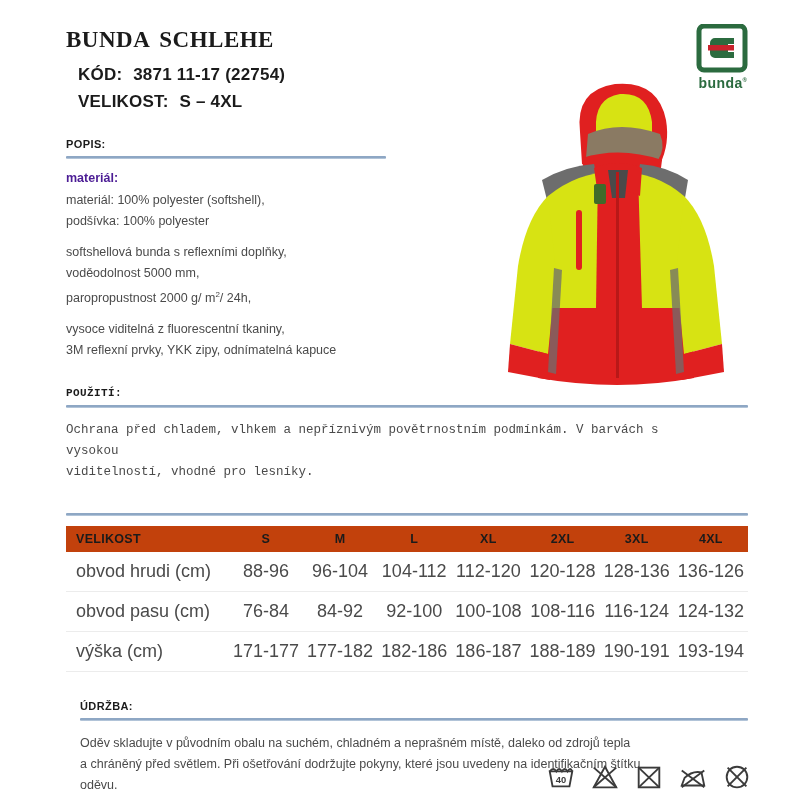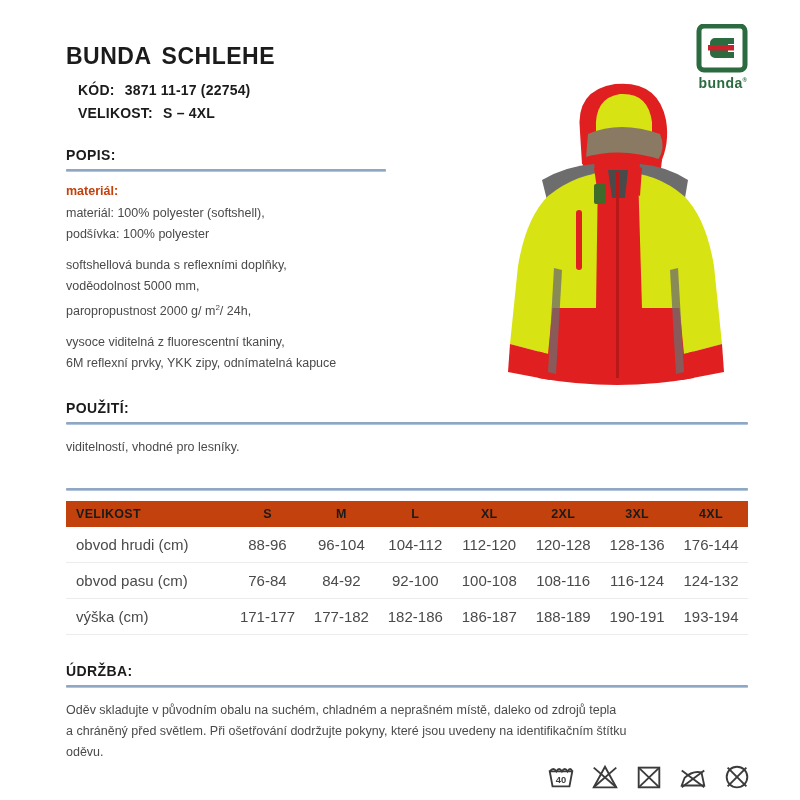--- a/index.html
+++ b/index.html
@@ -22,25 +22,26 @@
     box-sizing: border-box;
     padding: 26px 52px 0 66px;
   }
 
   
   .title {
     font-size: 23px;
     font-weight: bold;
     letter-spacing: 0.5px;
     color: #1b1b1b;
-    margin: 17px 0 12px 0;
+    margin: 1px 0 12px 0;
     word-spacing: 4px;
+    font-family: Liberation Serif, serif;
   }
   .meta-line {
-    font-size: 14px;
+    font-size: 17px;
     font-weight: bold;
     color: #1b1b1b;
     margin-bottom: 7px;
     letter-spacing: 0.2px;
     padding-left: 12px;
   }
   .meta-label { display: inline-block; }
   .meta-value { display: inline-block; margin-left: 6px; }
 
   
@@ -67,54 +68,54 @@
     display: inline-block;
   }
   .logo-reg {
     font-size: 6px;
     vertical-align: super;
     color: #2b6b3f;
   }
 
   
   .section-head {
-    font-size: 14px;
+    font-size: 11px;
     font-weight: bold;
     color: #1b1b1b;
     letter-spacing: 0.4px;
     margin: 0 0 6px 0;
   }
   .rule {
     height: 3px;
     background: linear-gradient(to bottom, #8ea7c4 0%, #8ea7c4 50%, #c3d2e2 100%);
     border-radius: 1px;
     margin-bottom: 12px;
   }
   .rule.short { width: 320px; }
 
   .sec-popis { margin-top: 26px; }
   .sub-bold {
     font-size: 12.5px;
     font-weight: bold;
-    color: #c2410c;
+    color: #4c1d95;
     margin-bottom: 5px;
   }
   .body-line {
     font-size: 12.5px;
     line-height: 21px;
     color: #4a4a4a;
   }
   .para-gap { height: 10px; }
   .txt-block { max-width: 400px; }
   .txt-wide { max-width: 640px; }
   .body-line sup { font-size: 8px; vertical-align: super; }
 
-  .sec-pouziti { margin-top: 26px; }
+  .sec-pouziti { margin-top: 26px; font-family: Liberation Mono, monospace; }
   .sec-rozmery { margin-top: 30px; }
-  .sec-udrzba  { margin-top: 28px; }
+  .sec-udrzba  { margin-top: 28px; margin-left: 14px; }
 
   
   table.sizes {
     width: 100%;
     border-collapse: collapse;
     margin-top: -2px;
   }
   table.sizes thead th {
     background: #c2410c;
     font-size: 12.5px;
@@ -122,21 +123,21 @@
     color: #1b1b1b;
     padding: 6px 0;
     text-align: center;
     letter-spacing: 0.3px;
   }
   table.sizes thead th.first {
     text-align: left;
     padding-left: 10px;
   }
   table.sizes tbody td {
-    font-size: 15px;
+    font-size: 18px;
     color: #4a4a4a;
     padding: 9px 0;
     text-align: center;
     border-bottom: 1px solid #ececec;
   }
   table.sizes tbody td.first {
     text-align: left;
     padding-left: 10px;
   }
   table.sizes tbody tr:last-child td { border-bottom: 1px solid #ececec; }
@@ -232,28 +233,29 @@
     <div class="txt-block">
       <div class="sub-bold">materiál:</div>
       <div class="body-line">materiál: 100% polyester (softshell),</div>
       <div class="body-line">podšívka: 100% polyester</div>
       <div class="para-gap"></div>
       <div class="body-line">softshellová bunda s reflexními doplňky,</div>
       <div class="body-line">voděodolnost 5000 mm,</div>
       <div class="body-line">paropropustnost 2000 g/ m<sup>2</sup>/ 24h,</div>
       <div class="para-gap"></div>
       <div class="body-line">vysoce viditelná z fluorescentní tkaniny,</div>
-      <div class="body-line">6M reflexní prvky, YKK zipy, odnímatelná kapuce</div>
+      <div class="body-line">3M reflexní prvky, YKK zipy, odnímatelná kapuce</div>
     </div>
   </div>
 
   <div class="sec-pouziti">
     <div class="section-head">POUŽITÍ:</div>
     <div class="rule"></div>
     <div class="txt-wide">
+      <div class="body-line">Ochrana před chladem, vlhkem a nepříznivým povětrnostním podmínkám. V barvách s vysokou</div>
       <div class="body-line">viditelností, vhodné pro lesníky.</div>
     </div>
   </div>
 
   <div class="sec-rozmery">
     <div class="rule"></div>
 
     <table class="sizes">
       <thead>
         <tr>
@@ -269,21 +271,21 @@
       </thead>
       <tbody>
         <tr>
           <td class="first">obvod hrudi (cm)</td>
           <td>88-96</td>
           <td>96-104</td>
           <td>104-112</td>
           <td>112-120</td>
           <td>120-128</td>
           <td>128-136</td>
-          <td>176-144</td>
+          <td>136-126</td>
         </tr>
         <tr>
           <td class="first">obvod pasu (cm)</td>
           <td>76-84</td>
           <td>84-92</td>
           <td>92-100</td>
           <td>100-108</td>
           <td>108-116</td>
           <td>116-124</td>
           <td>124-132</td>

